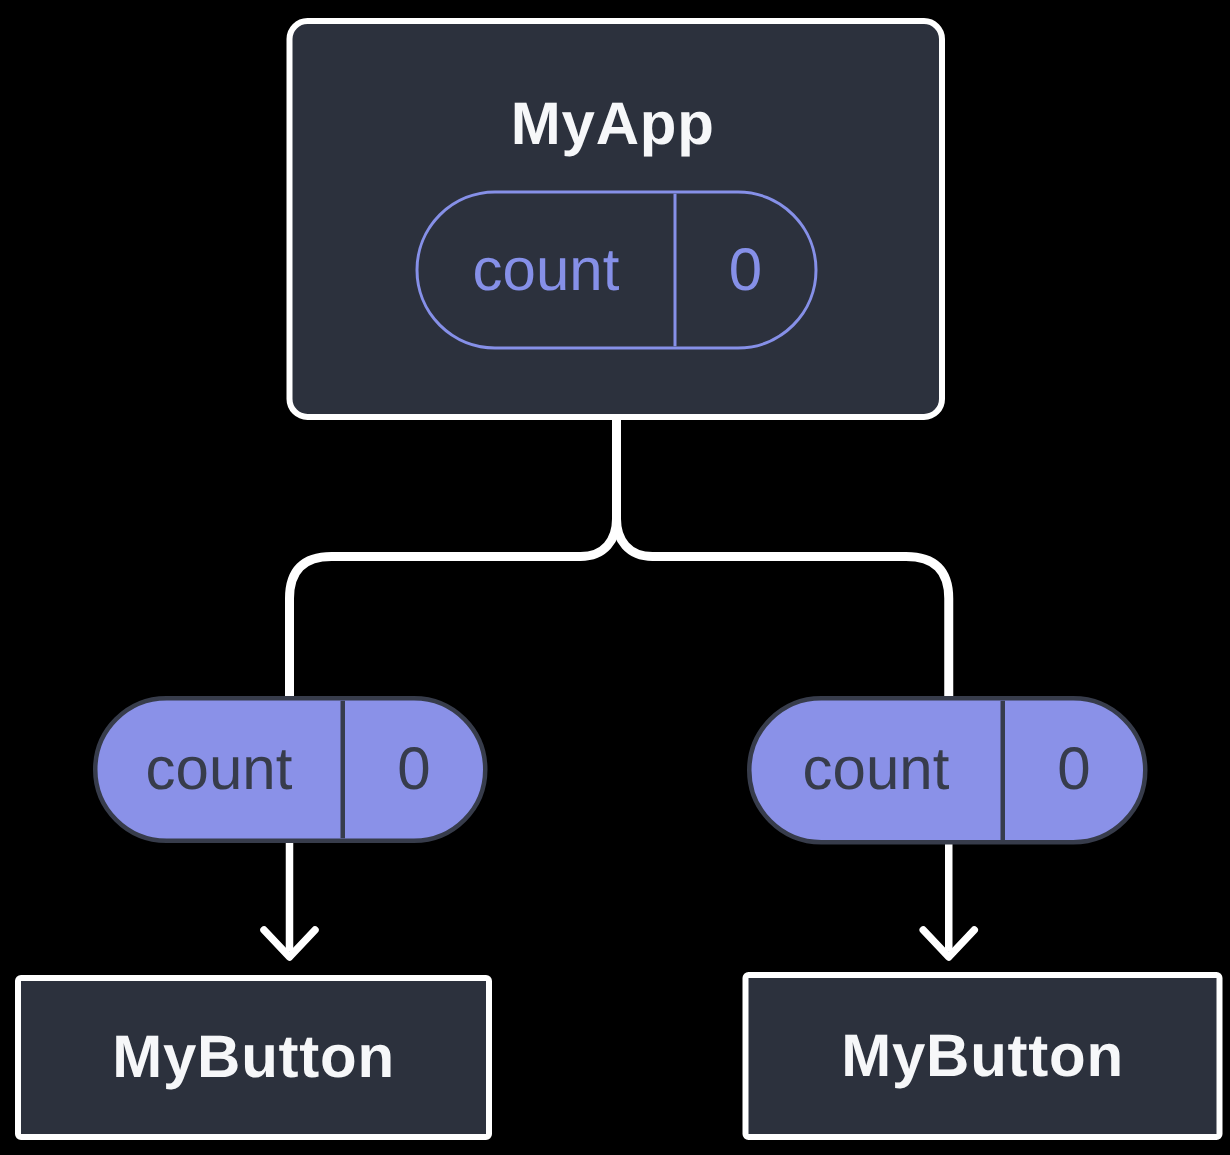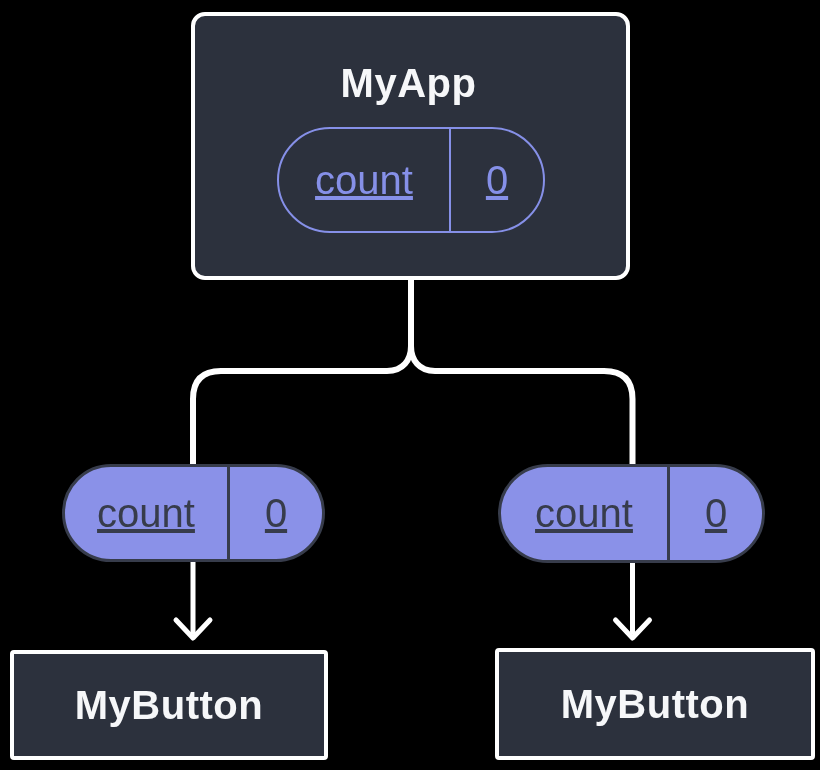--- a/index.html
+++ b/index.html
@@ -66,21 +66,20 @@
   }
   .pill {
     position: absolute;
     box-sizing: border-box;
     display: flex;
     align-items: stretch;
     border-radius: 999px;
     overflow: hidden;
     z-index: 2;
     font-size: 40px;
-    text-decoration: underline;
   }
   .pill-label {
     flex: 1;
     display: flex;
     align-items: center;
     justify-content: center;
   }
   .pill-value {
     width: 92px;
     display: flex;

